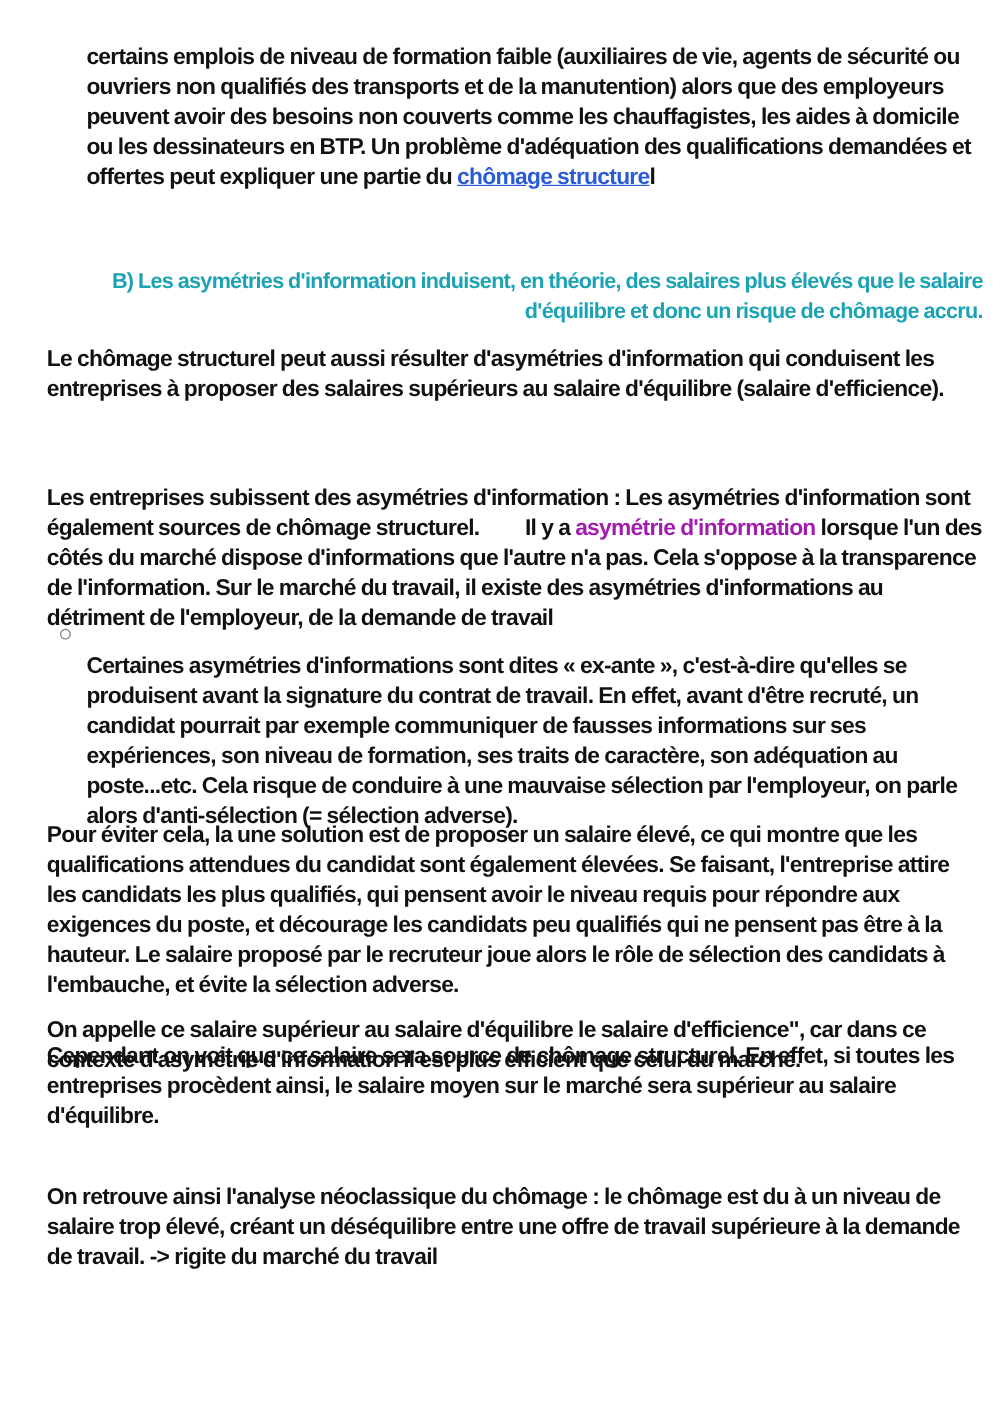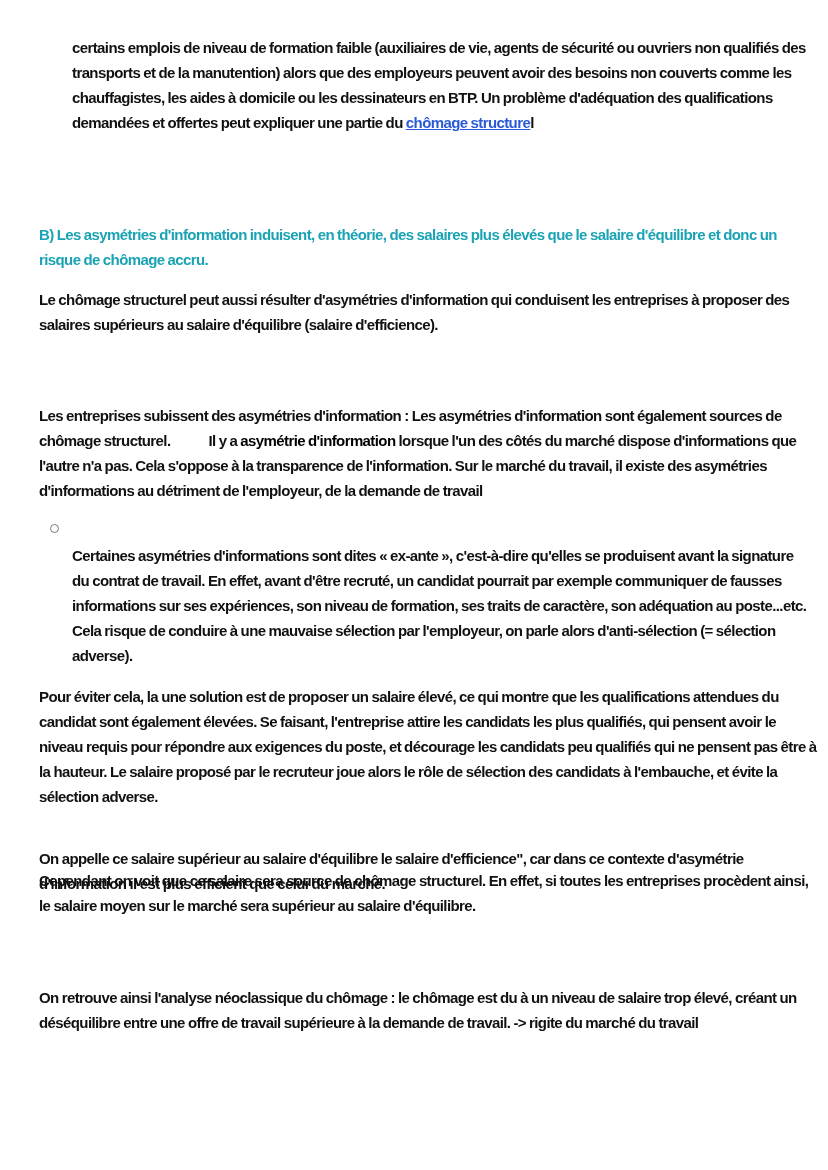--- a/index.html
+++ b/index.html
@@ -4,32 +4,32 @@
   <style>
     html, body { margin: 0; padding: 0; background: #ffffff; }
     body {
       width: 828px; height: 1170px; position: relative; overflow: hidden;
       font-family: "Liberation Sans", sans-serif;
       color: #111111;
     }
     .p {
       position: absolute;
       font-weight: bold;
-      font-size: 15px;
+      font-size: 19px;
       line-height: 25px;
       letter-spacing: -0.6px;
       word-spacing: -0.5px;
       transform-origin: left top;
       margin: 0;
     }
     .indent { left: 72px; width: 740px; }
     .full { left: 39px; width: 780px; }
-    .heading { color: #1aa3b4; font-size: 15px; }
+    .heading { color: #1aa3b4; font-size: 18px; text-align: right; }
     .link { color: #2a5bd7; text-decoration: underline; }
-    .pink { color: #000000; font-weight: bold; }
+    .pink { color: #a21caf; font-weight: bold; }
     .bullet {
       position: absolute; left: 50px; top: 524px;
       width: 7px; height: 7px; border: 1.3px solid #777; border-radius: 50%;
     }
     .gap { display: inline-block; width: 38px; }
   </style>
 </head>
 <body>
 
 <p class="p indent" style="top:35px;"><span>certains emplois de niveau de formation faible (auxiliaires de vie, agents de sécurité ou ouvriers non qualifiés des transports et de la manutention) alors que des employeurs peuvent avoir des besoins non couverts comme les chauffagistes, les aides à domicile ou les dessinateurs en BTP. Un problème d'adéquation des qualifications demandées et offertes peut expliquer une partie du </span><a class="link">chômage structure</a><span>l</span></p>

